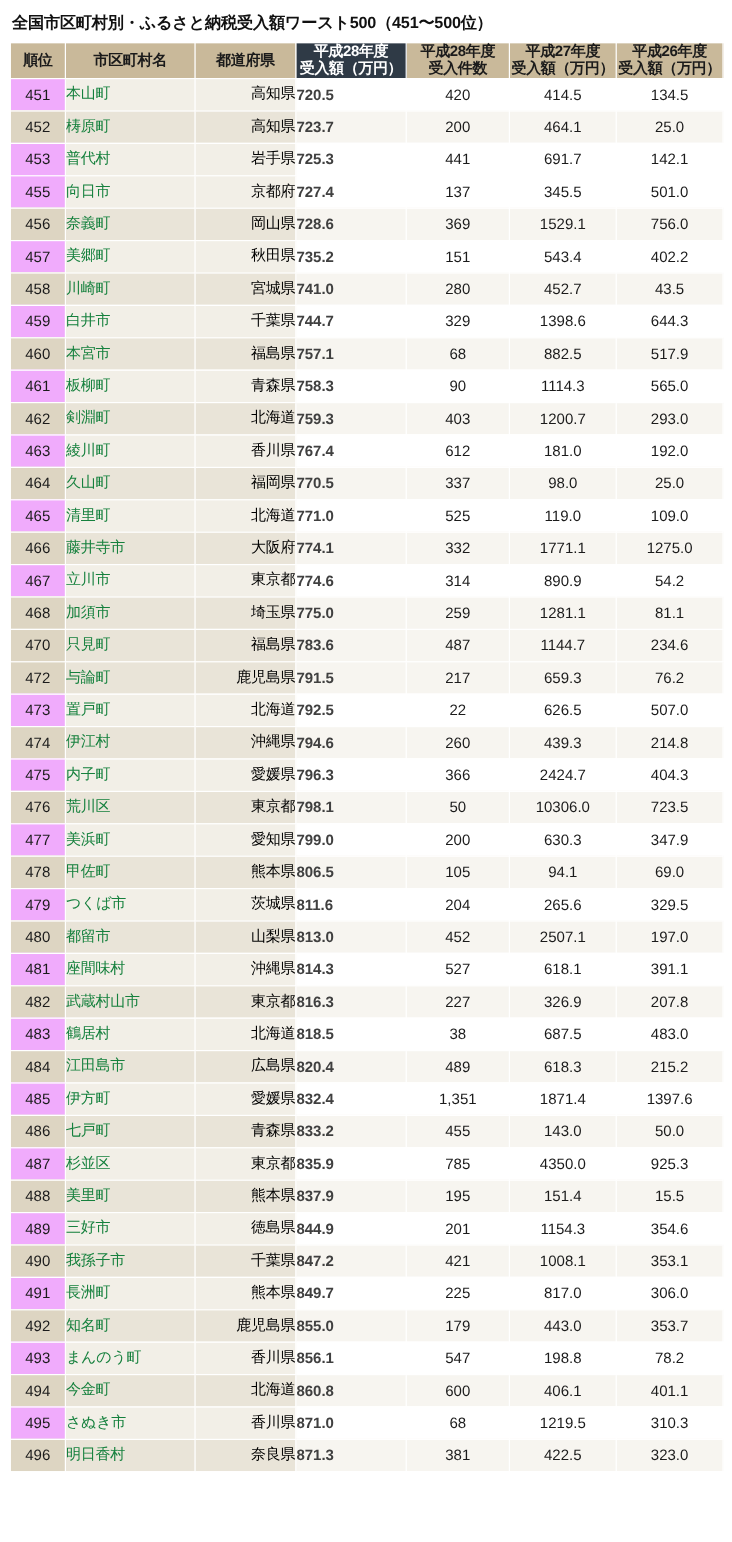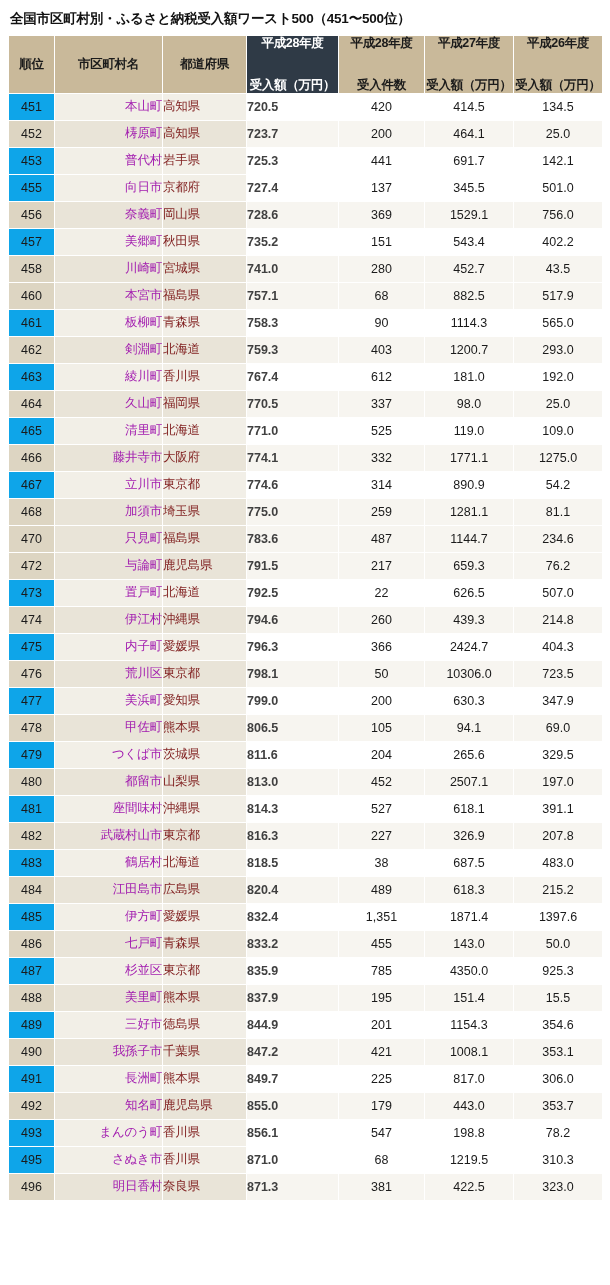--- a/index.html
+++ b/index.html
@@ -48,49 +48,49 @@
     text-align: center;
     height: 34px;
     border: 1px solid #ffffff;
     letter-spacing: -0.3px;
   }
   thead th.hl {
     background: #2f3a46;
     color: #ffffff;
   }
   thead th .l1 { display:block; }
-  thead th .l2 { display:block;margin-top:28px; }
+  thead th .l2 { display:block; }
 
   col.c-rank  { width: 46px; }
   col.c-city  { width: 108px; }
   col.c-pref  { width: 84px; }
   col.c-h28a  { width: 92px; }
   col.c-h28b  { width: 86px; }
   col.c-h27   { width: 89px; }
   col.c-h26   { width: 89px; }
 
   td.rank {
-    background: #0ea5e9;
+    background: #f0abfc;
     text-align: center;
     font-size: 12.5px;
     color: #1b1b1b;
     font-weight: normal;
   }
   td.city {
     background: #f2efe7;
-    text-align: right;
+    text-align: left;
     font-size: 13px;
-    color: #a21caf;
+    color: #15803d;
     letter-spacing: -0.2px;
   }
   td.pref {
     background: #f2efe7;
-    text-align: left;
+    text-align: right;
     font-size: 11.5px;
-    color: #7f1d1d;
+    color: #000000;
     letter-spacing: -0.2px;
   }
   td.amt {
     background: #ffffff;
     text-align: left;
     color: #404040;
     font-weight: bold;
     font-size: 13px;
   }
   td.num {
@@ -208,20 +208,29 @@
         </tr>
         <tr class="alt">
           <td class="rank">458</td>
           <td class="city">川崎町</td>
           <td class="pref">宮城県</td>
           <td class="amt">741.0</td>
           <td class="num">280</td>
           <td class="num">452.7</td>
           <td class="num">43.5</td>
         </tr>
+        <tr>
+          <td class="rank">459</td>
+          <td class="city">白井市</td>
+          <td class="pref">千葉県</td>
+          <td class="amt">744.7</td>
+          <td class="num">329</td>
+          <td class="num">1398.6</td>
+          <td class="num">644.3</td>
+        </tr>
         <tr class="alt">
           <td class="rank">460</td>
           <td class="city">本宮市</td>
           <td class="pref">福島県</td>
           <td class="amt">757.1</td>
           <td class="num">68</td>
           <td class="num">882.5</td>
           <td class="num">517.9</td>
         </tr>
         <tr>
@@ -496,20 +505,29 @@
         </tr>
         <tr>
           <td class="rank">493</td>
           <td class="city">まんのう町</td>
           <td class="pref">香川県</td>
           <td class="amt">856.1</td>
           <td class="num">547</td>
           <td class="num">198.8</td>
           <td class="num">78.2</td>
         </tr>
+        <tr class="alt">
+          <td class="rank">494</td>
+          <td class="city">今金町</td>
+          <td class="pref">北海道</td>
+          <td class="amt">860.8</td>
+          <td class="num">600</td>
+          <td class="num">406.1</td>
+          <td class="num">401.1</td>
+        </tr>
         <tr>
           <td class="rank">495</td>
           <td class="city">さぬき市</td>
           <td class="pref">香川県</td>
           <td class="amt">871.0</td>
           <td class="num">68</td>
           <td class="num">1219.5</td>
           <td class="num">310.3</td>
         </tr>
         <tr class="alt">

